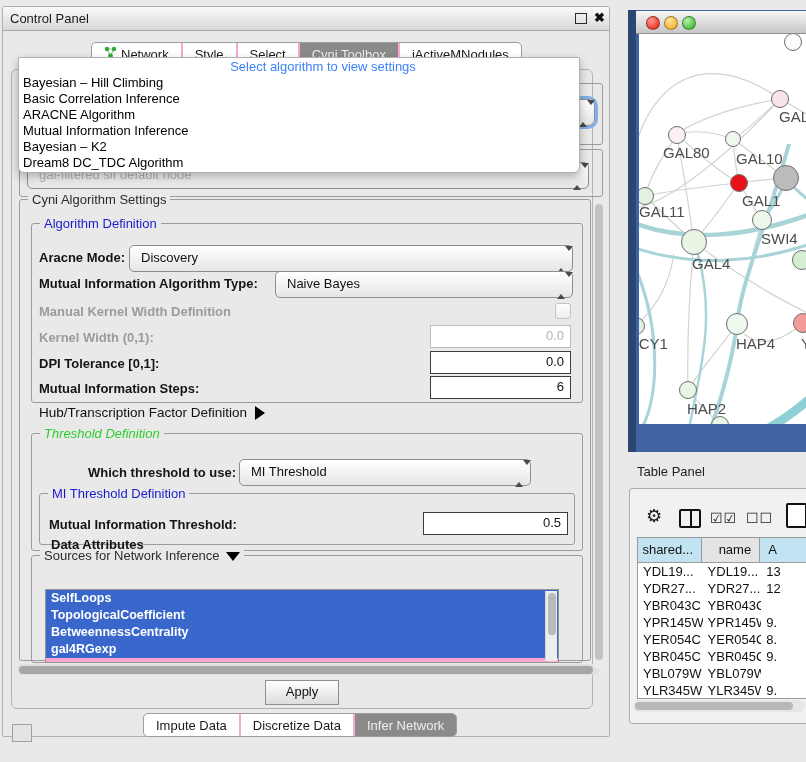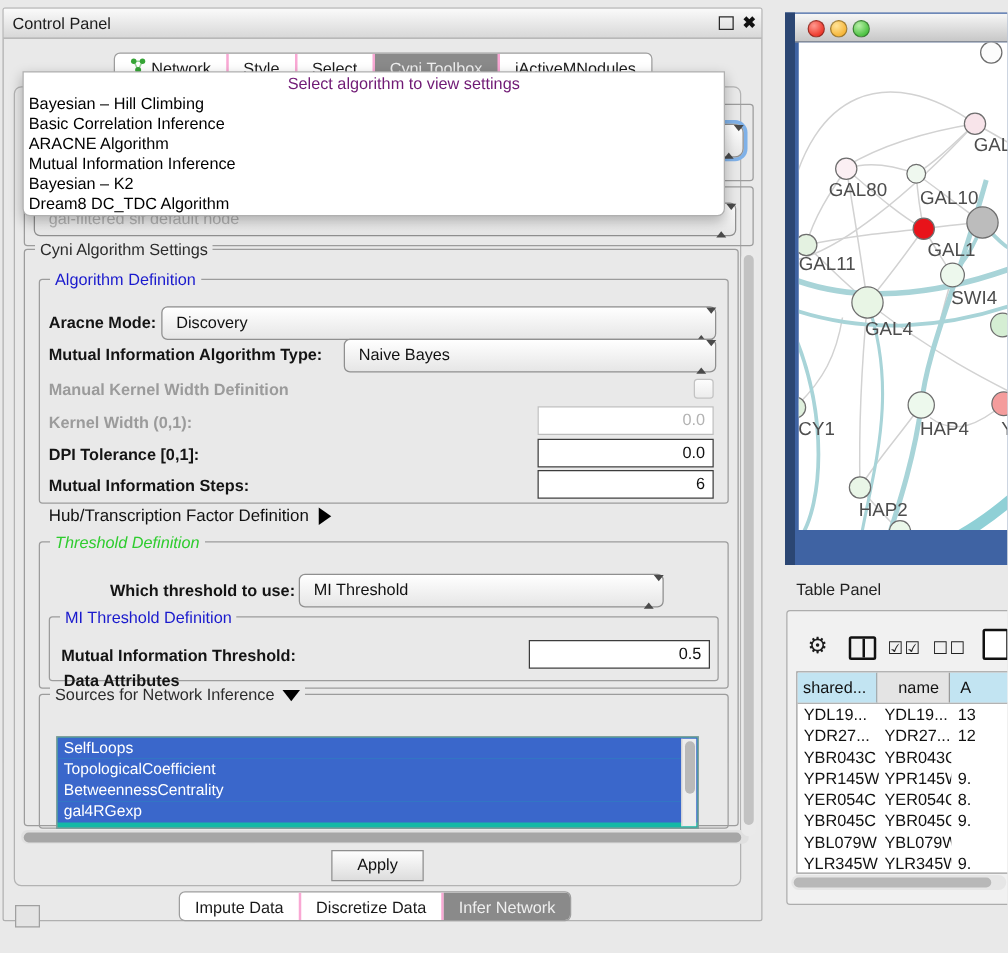--- a/index.html
+++ b/index.html
@@ -46,38 +46,38 @@
   .ninput.dis{border:1px solid #bdbdbd;color:#b3b3b3;}
 
   .checkbox{position:absolute;width:14px;height:14px;border:1px solid #c3c3c3;border-radius:3px;
             background:linear-gradient(#fdfdfd,#ececec);}
 
   .tri-right{display:inline-block;width:0;height:0;border-top:7px solid transparent;
              border-bottom:7px solid transparent;border-left:10px solid #000;vertical-align:-3px;margin-left:8px;}
   .tri-down{display:inline-block;width:0;height:0;border-left:7px solid transparent;
             border-right:7px solid transparent;border-top:9px solid #000;vertical-align:-1px;margin-left:6px;}
 
-  #attr-list{left:42px;top:582px;width:512px;height:72px;background:#14b8a6;border:1px solid #949494;overflow:hidden;}
+  #attr-list{left:42px;top:582px;width:512px;height:72px;background:#f9a8d4;border:1px solid #949494;overflow:hidden;font-weight:bold;}
   .attr-item{height:17px;line-height:17px;font-size:12.5px;padding-left:5px;background:#3a67cb;color:#fff;}
   #attr-vscroll{position:absolute;right:1px;top:1px;width:11px;height:70px;background:#ededed;border-left:1px solid #d5d5d5;}
   #attr-vthumb{position:absolute;left:1.5px;top:2px;width:8px;height:42px;background:#b9b9b9;border-radius:4px;}
 
   #hscroll{left:14px;top:657px;width:582px;height:11px;background:#e0e0e0;border-radius:5px;}
   #hscroll .thumb{position:absolute;left:2px;top:1.5px;width:574px;height:8px;background:#a6a6a6;border-radius:4px;}
   #vscroll{left:590px;top:194px;width:12px;height:468px;background:#eaeaea;border-radius:6px;}
   #vscroll .thumb{position:absolute;left:2px;top:3px;width:8px;height:456px;background:#c2c2c2;border-radius:4px;}
 
   #apply-btn{left:262px;top:673px;width:72px;height:23px;border:1px solid #8f8f8f;border-radius:0;
              background:linear-gradient(#fefefe,#dddddd);font-size:13px;color:#111;
              text-align:center;line-height:22px;}
 
   
   #algo-popup{left:18px;top:57px;width:560px;height:114px;background:#fff;border:1px solid #b0b0b0;
               border-radius:0 0 6px 6px;box-shadow:0 4px 10px rgba(0,0,0,.28);z-index:50;}
-  #popup-placeholder{text-align:center;font-size:13px;color:#701a75;height:17px;line-height:17px;margin-left:48px;}
+  #popup-placeholder{text-align:center;font-size:13px;color:#3b82f6;height:17px;line-height:17px;margin-left:48px;}
   .popup-item{font-size:13px;color:#000;height:16px;line-height:16px;padding-left:4px;white-space:nowrap;}
   .popup-item.sel{font-weight:normal;}
 
   
   #net-window{left:628px;top:10px;width:186px;height:442px;background:#3f63a3;border-left:8px solid #2b4673;}
   #net-titlebar{position:absolute;left:0;top:1px;right:0;height:22px;
                 background:linear-gradient(#f6f6f6,#c7c7c7);border-bottom:1px solid #909090;}
   .light{position:absolute;top:5px;width:12px;height:12px;border-radius:50%;border:1px solid rgba(0,0,0,.35);}
   #light-red{left:10px;background:radial-gradient(circle at 35% 30%,#ff9a90,#ee3b2f 70%);}
   #light-yellow{left:28px;background:radial-gradient(circle at 35% 30%,#ffe49a,#f6b73c 70%);}

